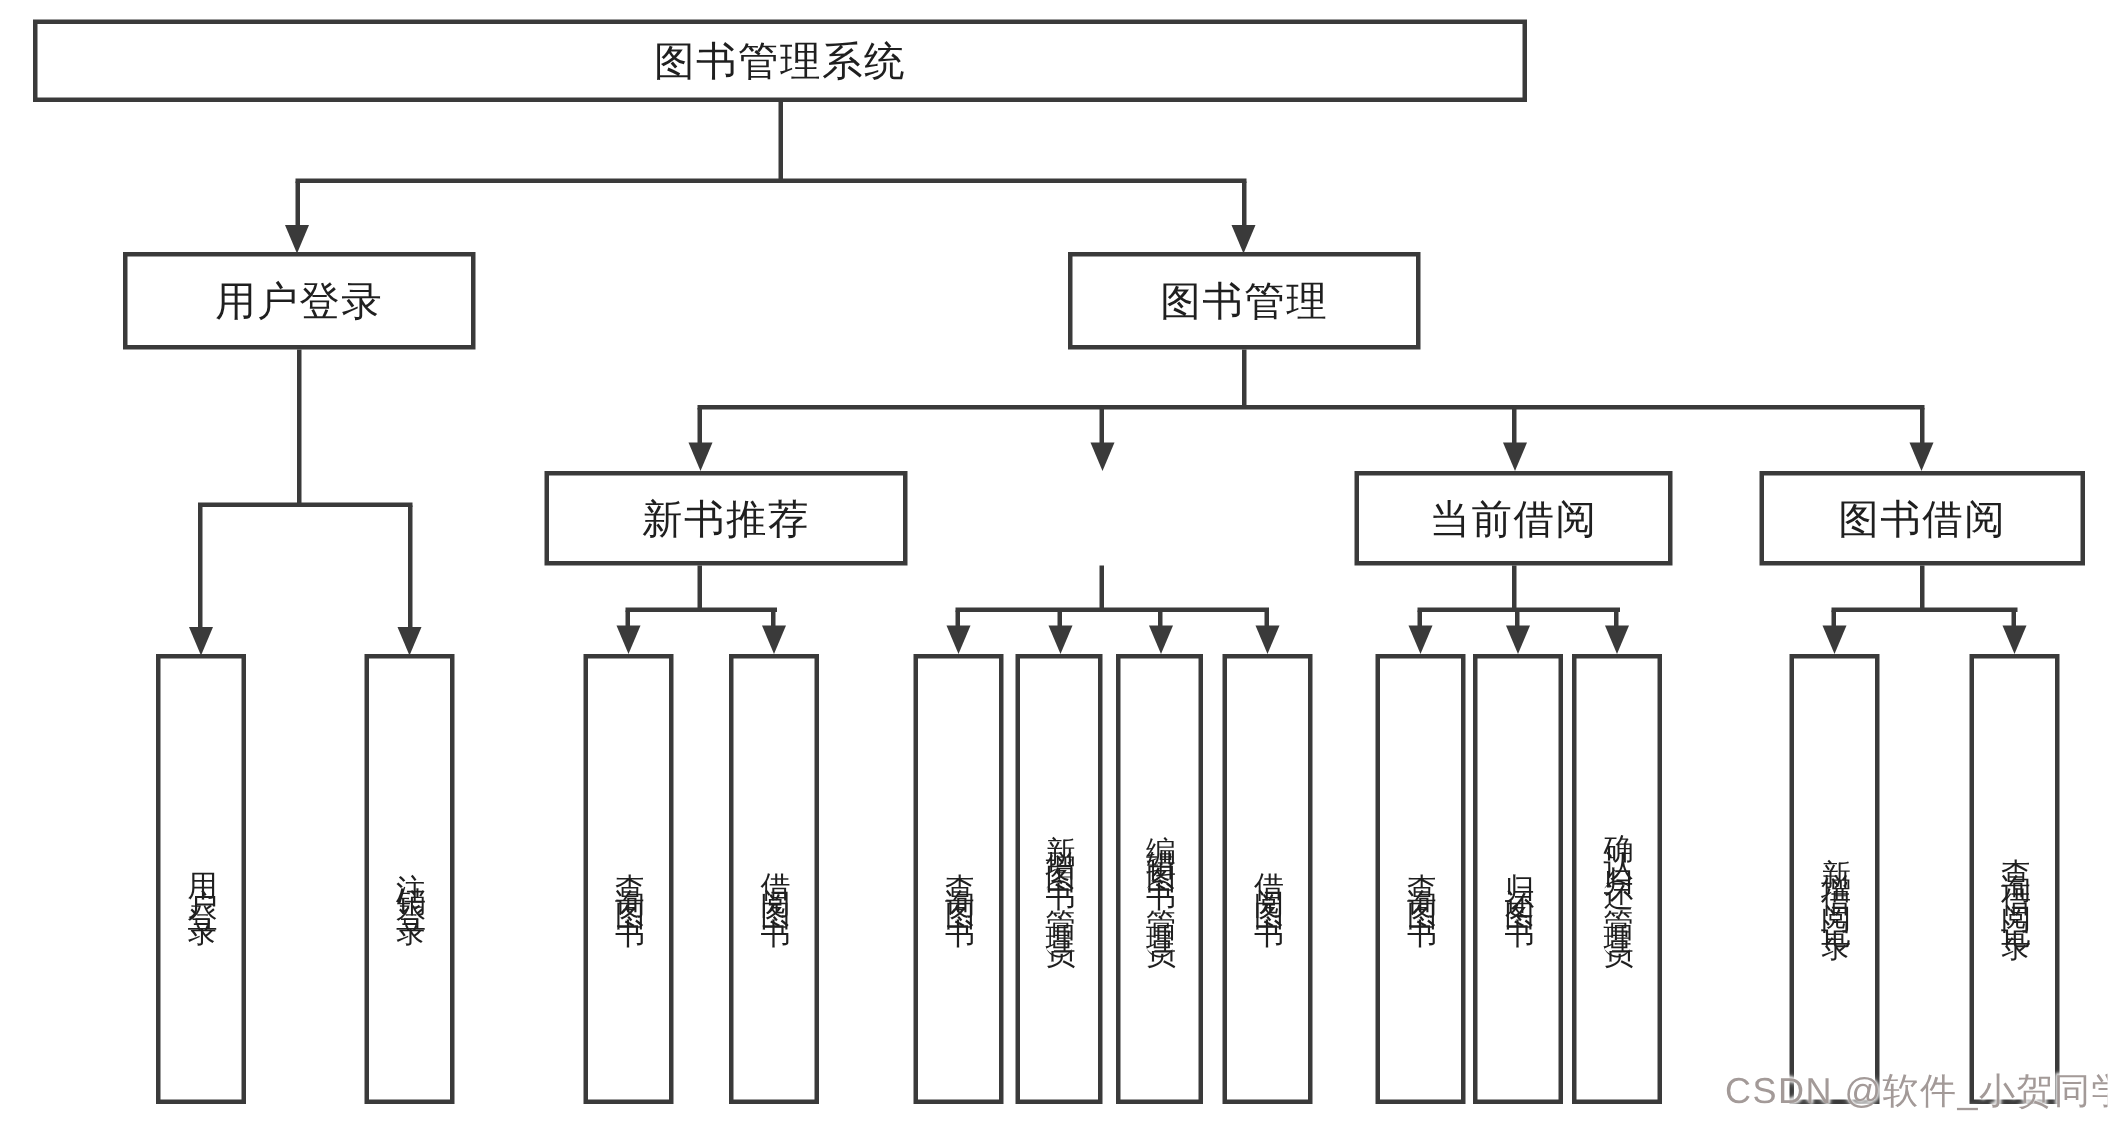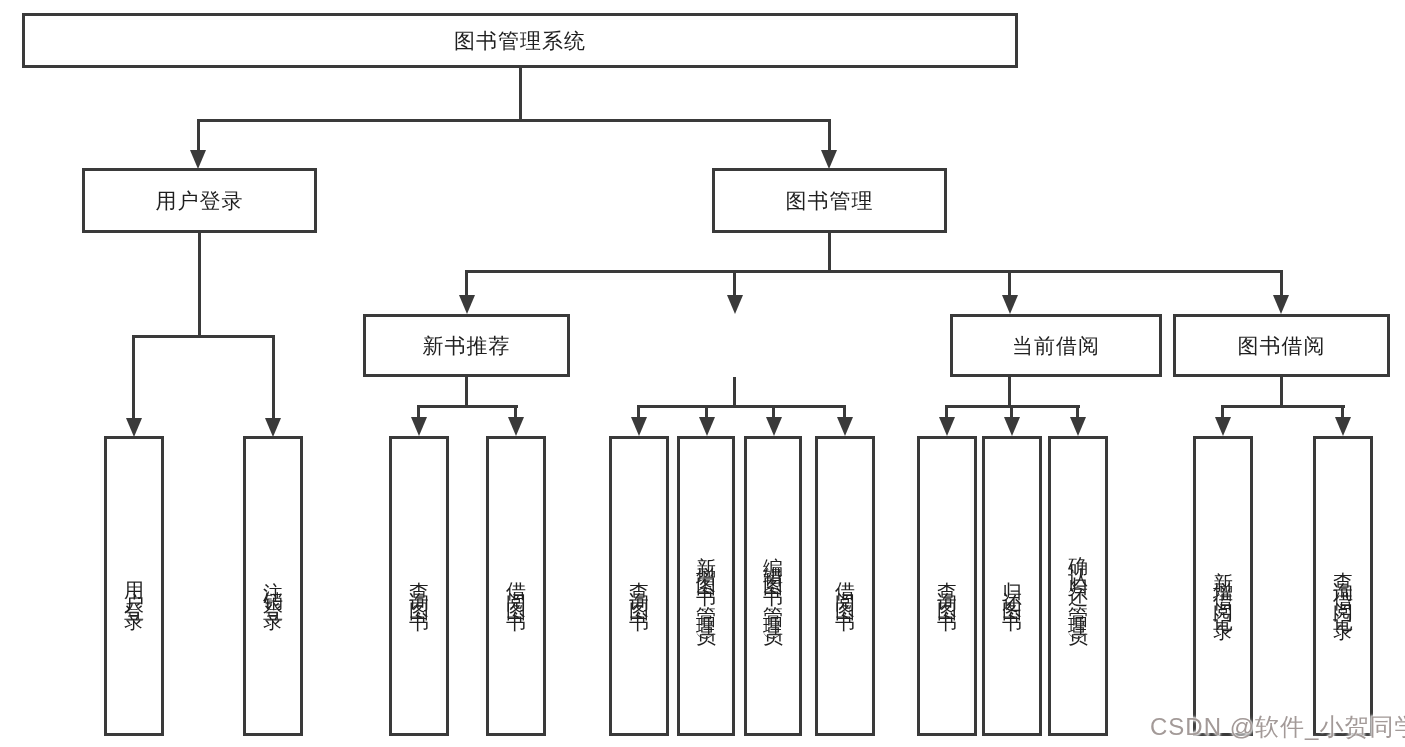--- a/index.html
+++ b/index.html
@@ -3,21 +3,21 @@
 <meta charset="utf-8">
 <style>
   html,body { margin:0; padding:0; background:#ffffff; }
   body { width:1405px; height:747px; overflow:hidden;
          font-family:"Liberation Sans","DejaVu Sans",sans-serif; }
   #canvas { position:relative; width:1405px; height:747px; background:#ffffff; }
 
   .box { position:absolute; box-sizing:border-box;
          border:3px solid #3a3a3a; background:#ffffff;
          display:flex; align-items:center; justify-content:center;
-         color:#1f1f1f; font-size:21px; letter-spacing:1px; }
+         color:#1f1f1f; font-size:27px; letter-spacing:1px; }
 
   .vbox { writing-mode:vertical-rl; text-orientation:mixed;
           font-size:20px; letter-spacing:10px; line-height:1.15;
           padding:6px 0; }
 
   .hl { position:absolute; height:3px; background:#3a3a3a; }
   .vl { position:absolute; width:3px;  background:#3a3a3a; }
   .ar { position:absolute; width:0; height:0;
         border-left:8px solid transparent; border-right:8px solid transparent;
         border-top:19px solid #3a3a3a; }
@@ -55,22 +55,22 @@
   <div class="hl" style="left:465px; top:270px; width:818px;"></div>
   <div class="vl" style="left:465px; top:272px; height:25px;"></div>
   <div class="ar" style="left:459px; top:295px;"></div>
   <div class="vl" style="left:733px; top:272px; height:25px;"></div>
   <div class="ar" style="left:727px; top:295px;"></div>
   <div class="vl" style="left:1008px; top:272px; height:25px;"></div>
   <div class="ar" style="left:1002px; top:295px;"></div>
   <div class="vl" style="left:1280px; top:272px; height:25px;"></div>
   <div class="ar" style="left:1273px; top:295px;"></div>
 
-  <div class="box" style="left:363px; top:314px; width:207px; height:63px;">新书推荐</div>
-  <div class="box" style="left:903px; top:314px; width:212px; height:63px;margin-left:47px;">当前借阅</div>
+  <div class="box" style="left:363px; top:314px; width:242px; height:63px;">新书推荐</div>
+  <div class="box" style="left:903px; top:314px; width:212px; height:63px;">当前借阅</div>
   <div class="box" style="left:1173px; top:314px; width:217px; height:63px;">图书借阅</div>
 
   <div class="vl" style="left:465px; top:377px; height:30px;"></div>
   <div class="hl" style="left:417px; top:405px; width:101px;"></div>
   <div class="vl" style="left:417px; top:407px; height:12px;"></div>
   <div class="ar" style="left:411px; top:417px;"></div>
   <div class="vl" style="left:514px; top:407px; height:12px;"></div>
   <div class="ar" style="left:508px; top:417px;"></div>
 
   <div class="vl" style="left:733px; top:377px; height:30px;"></div>

